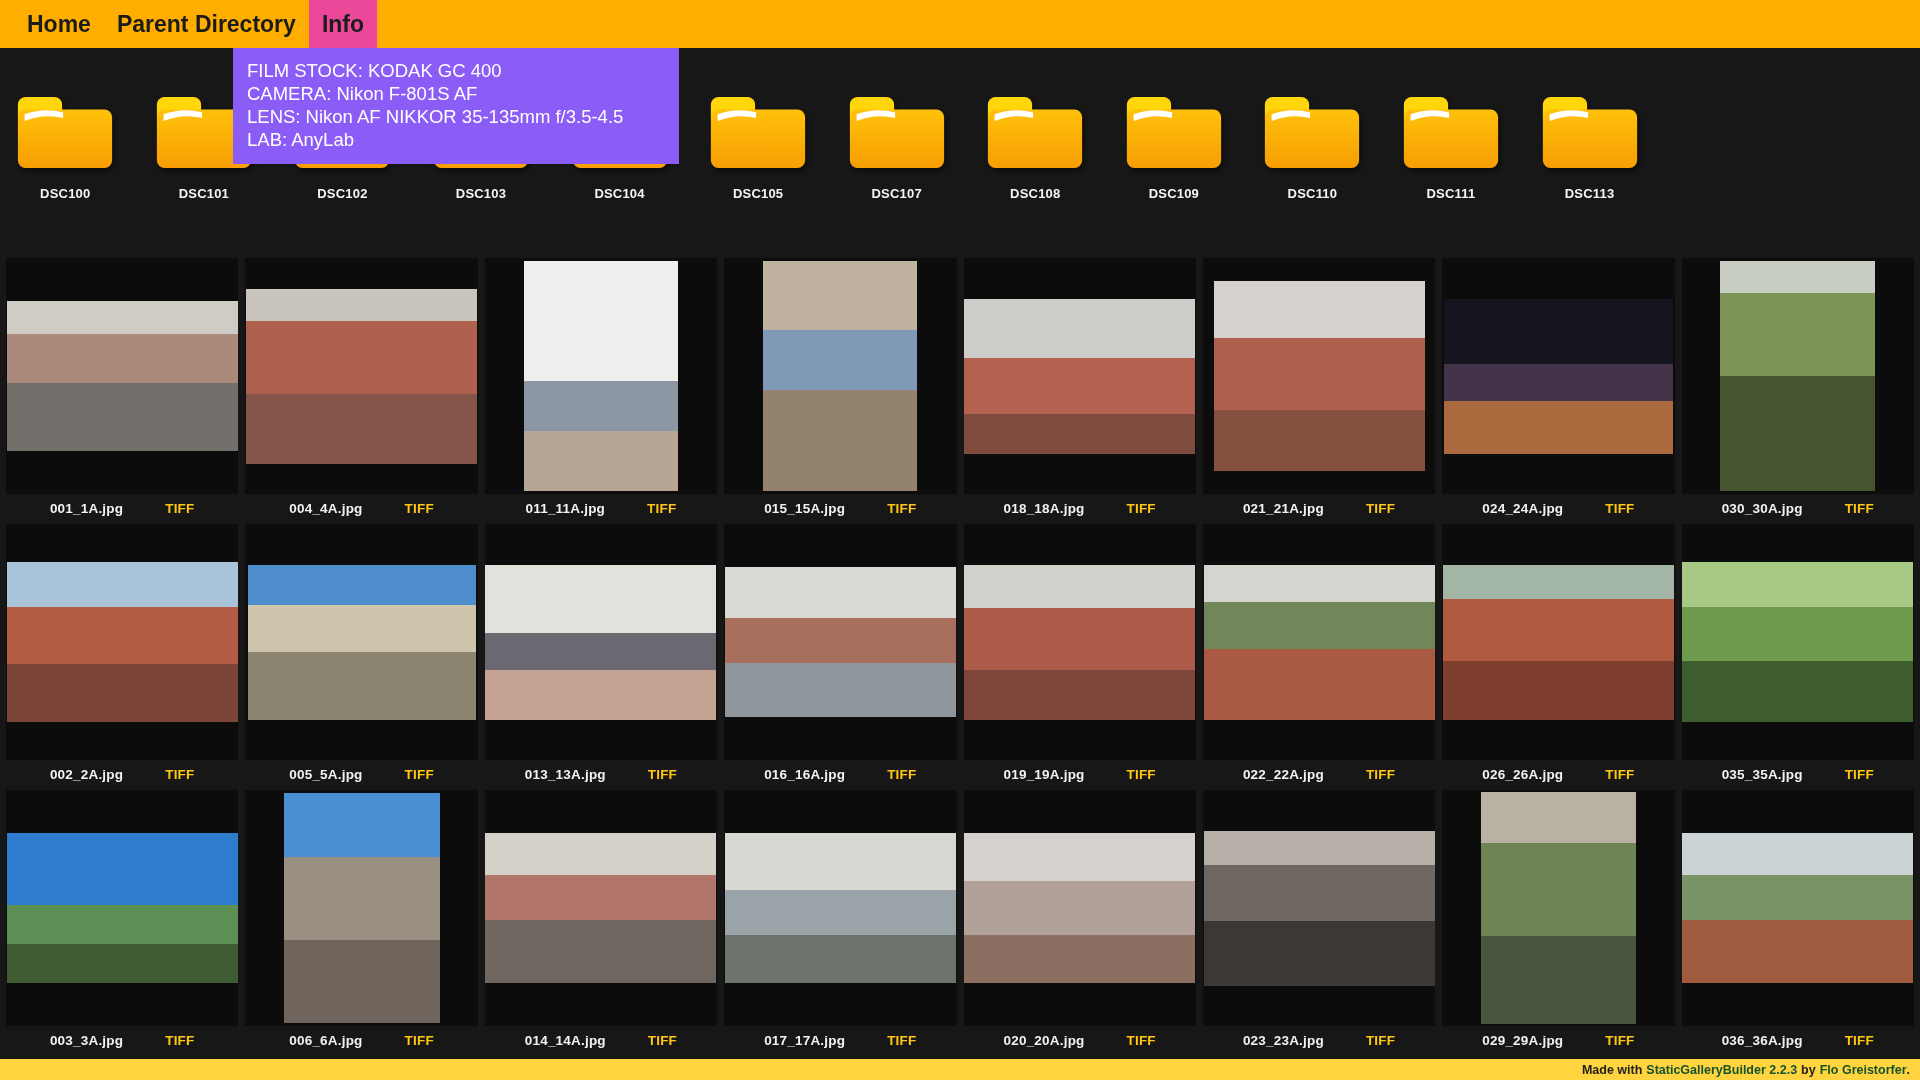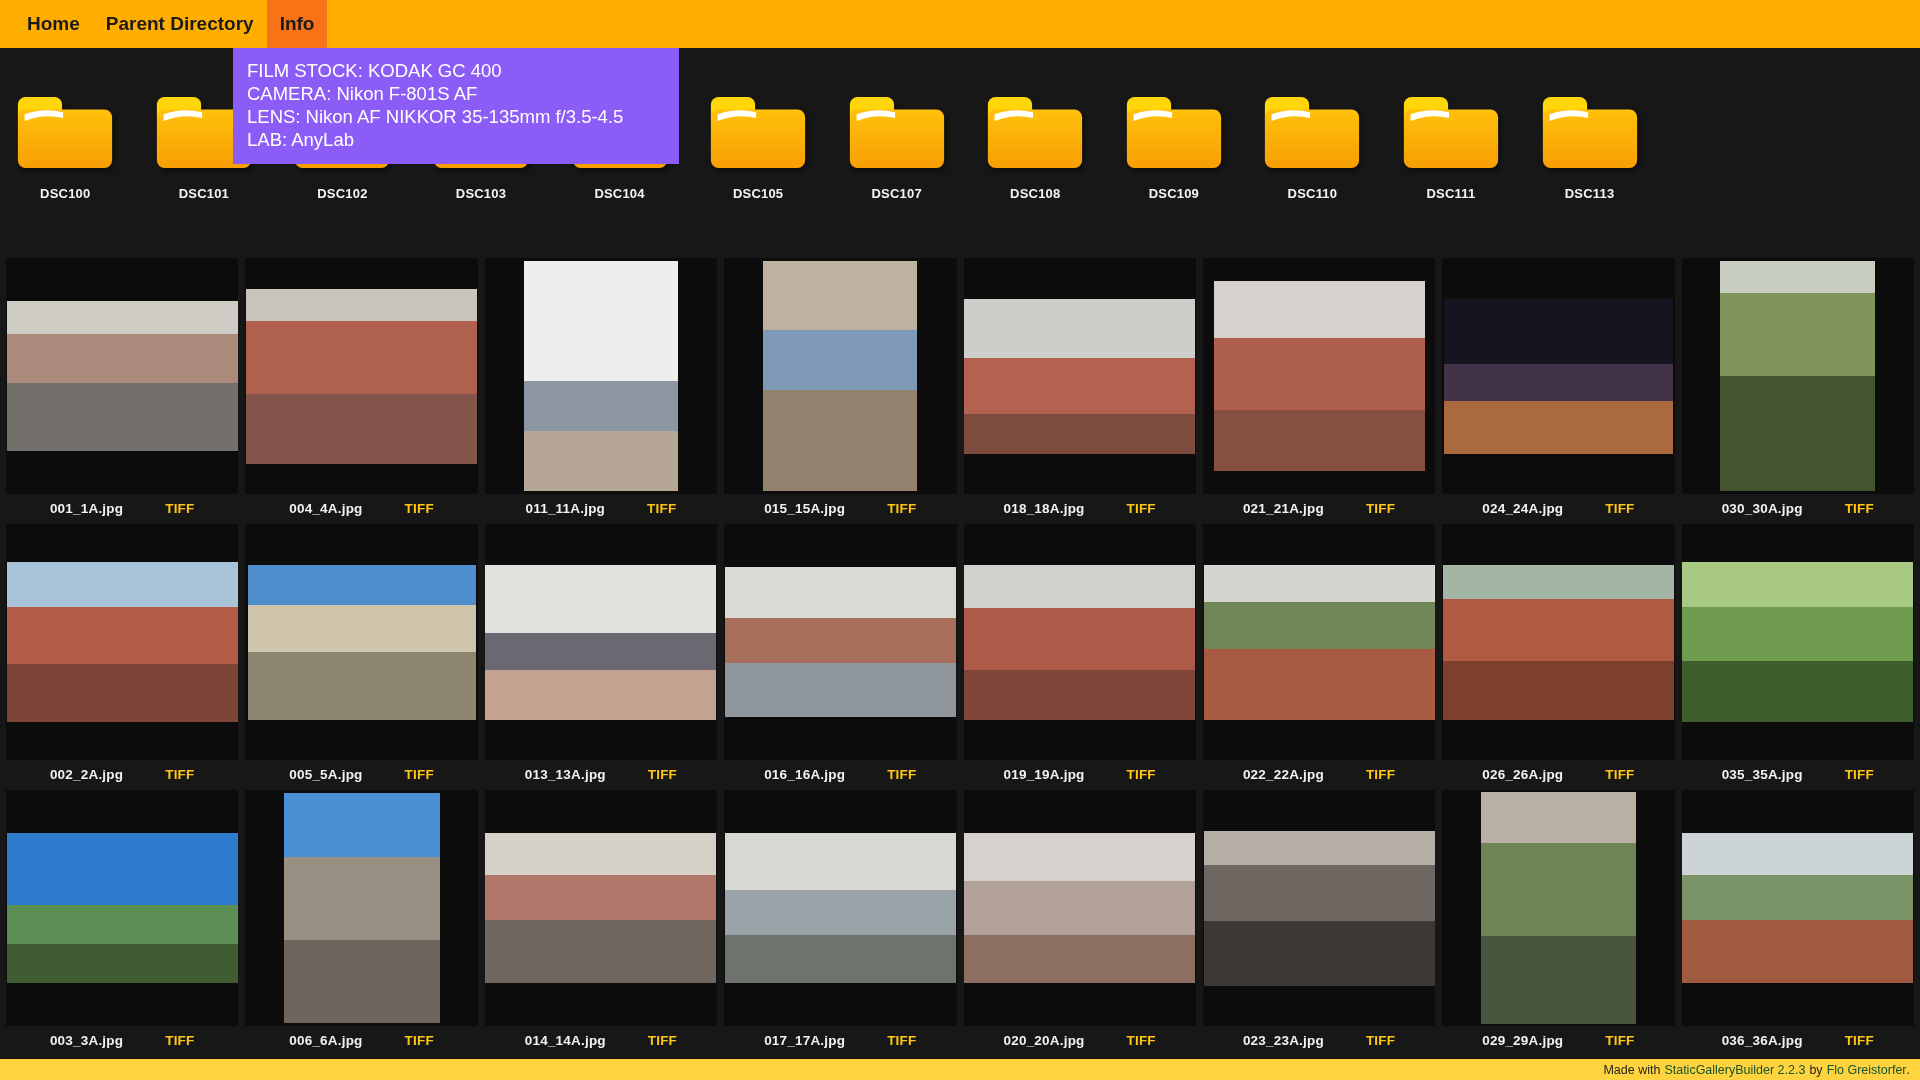--- a/index.html
+++ b/index.html
@@ -14,24 +14,24 @@
 
   
   .nav {
     height:48px; background:#FFAE00;
     display:flex; align-items:stretch;
     padding-left:14px; position:relative; z-index:6;
   }
   .nav a {
     display:flex; align-items:center;
     padding:12px 13px;
-    font-weight:bold; font-size:19px; color:#1b1b1b;
+    font-weight:bold; font-size:23px; color:#1b1b1b;
     text-decoration:none; cursor:pointer;
   }
-  .nav a.active { background:#f97316; }
+  .nav a.active { background:#ec4899; }
   .nav-title {
     position:absolute; left:0; right:0; top:0; height:48px;
     display:flex; align-items:center; justify-content:center;
     font-weight:bold; font-size:19px; color:#1b1b1b;
     pointer-events:none;
   }
 
   
   .info-panel {
     position:absolute; left:233px; top:48px;
@@ -78,21 +78,21 @@
   }
   .caption .fname { color:#f2f2f2; }
   .caption .tag { color:#FFC613; text-decoration:none; margin-left:22px; cursor:pointer; }
 
   
   .footer {
     position:absolute; left:0; right:0; bottom:0; height:22px;
     background:#FFD43E; border-top:1px solid #141414;
     display:flex; align-items:center; justify-content:flex-end;
     padding-right:10px;
-    font-size:12.5px; font-weight:normal; color:#1f1f1f;
+    font-size:12.5px; font-weight:bold; color:#1f1f1f;
   }
   .footer span, .footer a { margin-left:4px; }
   .footer a { color:#14532d; text-decoration:none; cursor:pointer; }
   .footer .period { margin-left:0; }
 </style>
 </head>
 <body>
 
 <div class="nav">
 

